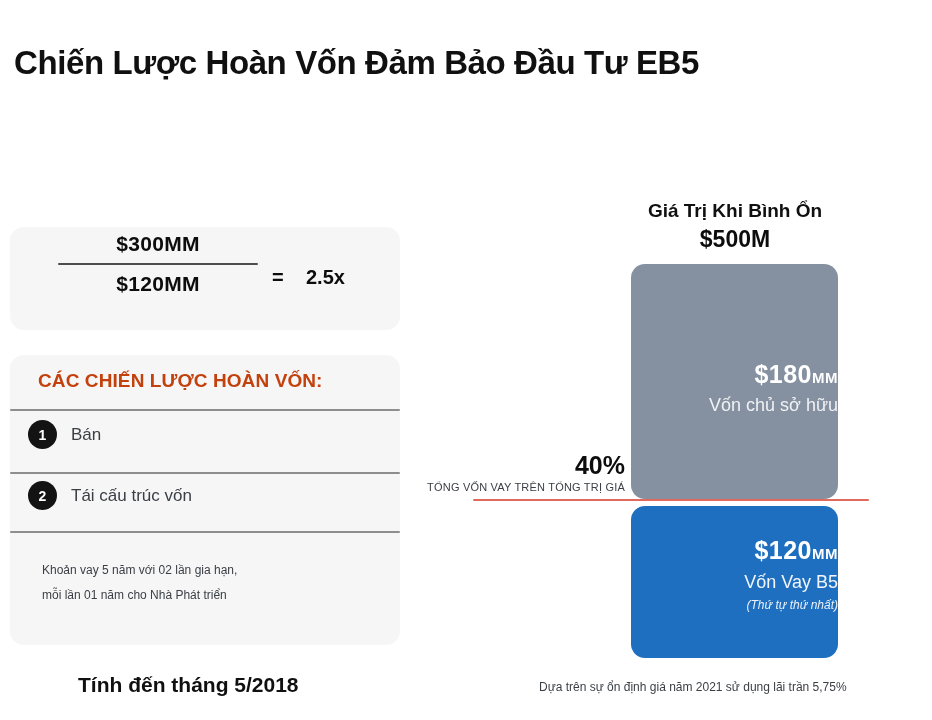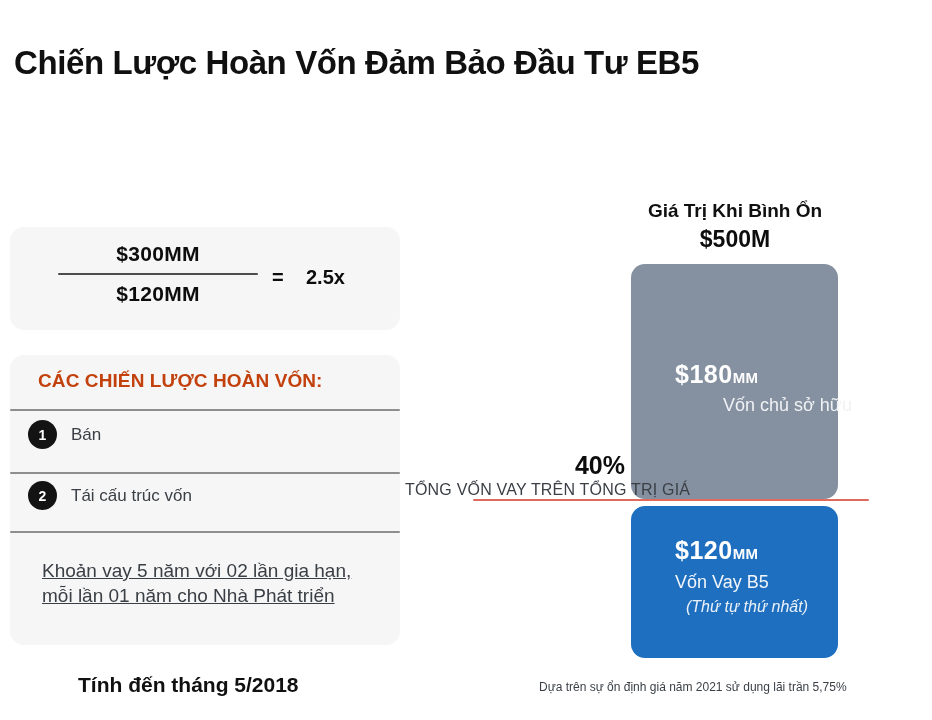--- a/index.html
+++ b/index.html
@@ -28,21 +28,21 @@
 
   
   .ratio-card {
     position: absolute;
     left: 10px; top: 227px;
     width: 390px; height: 103px;
     background: #f6f6f6;
   }
   .ratio-frac {
     position: absolute;
-    left: 48px; top: 12px;
+    left: 48px; top: 2px;
     width: 200px;
     text-align: center;
   }
   .frac-num, .frac-den {
     font-size: 21px;
     font-weight: bold;
     color: #0d0d0d;
     letter-spacing: 0.3px;
     line-height: 30px;
   }
@@ -114,25 +114,24 @@
     flex: 0 0 auto;
   }
   .strategy-label {
     font-size: 17px;
     color: #3a3f45;
     white-space: nowrap;
   }
   .loan-note {
     position: absolute;
     left: 32px; top: 203px;
-    font-size: 19px;
+    font-size: 12px;
     line-height: 25px;
     color: #3a3f45;
     white-space: nowrap;
-    text-decoration: underline;
   }
 
   .asof-date {
     position: absolute;
     left: 78px; top: 673px;
     font-size: 21px;
     font-weight: bold;
     color: #101010;
     white-space: nowrap;
   }
@@ -166,23 +165,22 @@
   }
   .bar-debt {
     position: absolute;
     left: 631px; top: 506px;
     width: 207px; height: 152px;
     background: #1f6fc0;
   }
   .bar-text {
     position: absolute;
     left: 0; width: 100%;
-    text-align: left;
+    text-align: right;
     color: #ffffff;
-    margin-left: 44px;
   }
   .equity-amount {
     top: 96px;
     font-size: 25px;
     font-weight: bold;
     letter-spacing: 0.5px;
   }
   .equity-amount .unit { font-size: 15px; font-weight: bold; }
   .equity-label {
     top: 131px;
@@ -197,21 +195,21 @@
     letter-spacing: 0.5px;
   }
   .debt-amount .unit { font-size: 15px; font-weight: bold; }
   .debt-label {
     top: 66px;
     font-size: 18px;
     color: #f2f6fa;
   }
   .debt-sublabel {
     top: 92px;
-    font-size: 16px;
+    font-size: 12px;
     font-style: italic;
     color: #eaf1f8;
     padding-left: 11px;
   }
 
   .ltv-line {
     position: absolute;
     left: 473px; top: 499px;
     width: 396px; height: 2px;
     background: #e0695e;
@@ -223,21 +221,21 @@
     text-align: right;
     font-size: 25px;
     font-weight: bold;
     color: #0d0d0d;
   }
   .ltv-caption {
     position: absolute;
     left: 405px; top: 481px;
     width: 220px;
     text-align: right;
-    font-size: 16px;
+    font-size: 11px;
     letter-spacing: 0.2px;
     color: #3a3f45;
     white-space: nowrap;
   }
 
   .footnote {
     position: absolute;
     left: 539px; top: 680px;
     font-size: 12px;
     color: #3a3f45;

